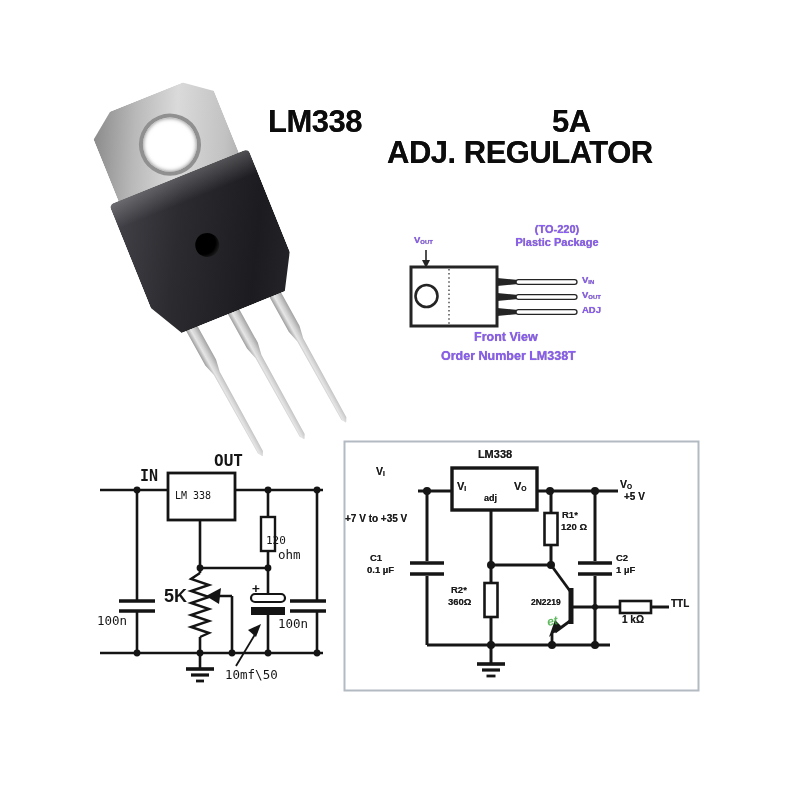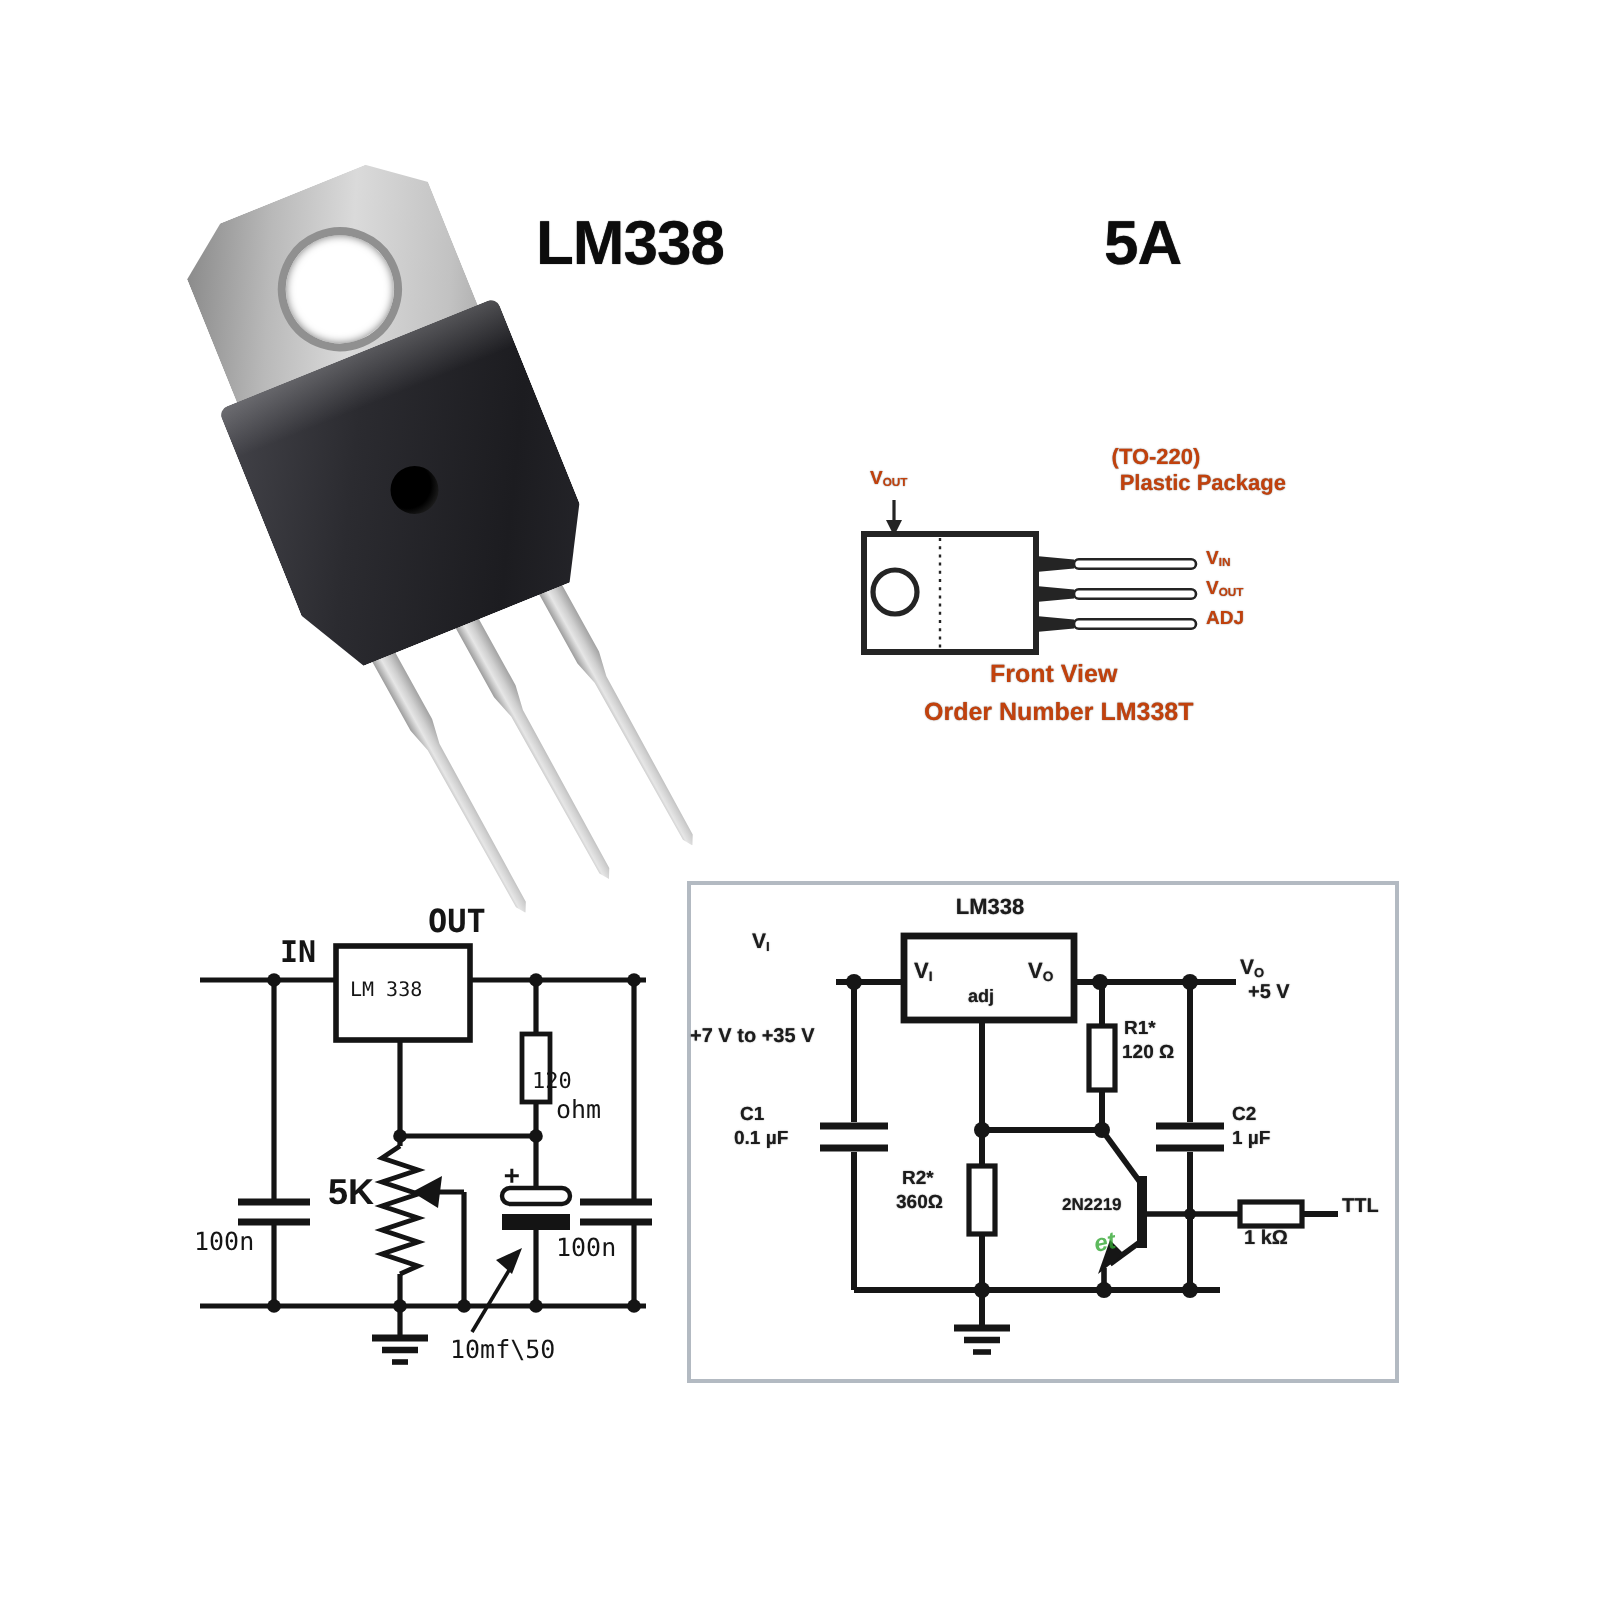--- a/index.html
+++ b/index.html
@@ -30,21 +30,21 @@
   .dimple{position:absolute;left:64px;top:62px;width:24px;height:24px;border-radius:50%;
           background:radial-gradient(circle at 40% 35%,#000 55%,#3a3a3a 100%);}
   .leg{position:absolute;top:220px;width:14px;height:158px;transform-origin:50% 0;
        background:linear-gradient(90deg,#8f8f8f 0%,#e6e6e6 38%,#cfcfcf 62%,#9a9a9a 100%);
        clip-path:polygon(6% 0,94% 0,94% 32%,74% 40%,70% 97%,50% 100%,30% 97%,26% 40%,6% 32%);}
   .leg1{left:22px;transform:rotate(-7deg);}
   .leg2{left:67px;transform:rotate(-7deg);}
   .leg3{left:112px;transform:rotate(-7deg);}
 
   
-  .pinout{position:absolute;left:425px;top:218px;width:270px;height:160px;color:#c2410c;}
+  .pinout{position:absolute;left:404px;top:218px;width:270px;height:160px;color:#8b5cf6;}
   .pinout .t{position:absolute;font-weight:bold;font-size:11px;line-height:1.15;
              text-shadow:0 0 0.7px #666;white-space:nowrap;}
   .sub{font-size:62%;vertical-align:-18%;font-weight:bold;}
 
   
   .ls-t{position:absolute;color:#151515;white-space:nowrap;}
   .rs-t{position:absolute;font-weight:bold;font-size:9.5px;color:#1c1c1c;white-space:nowrap;
         text-shadow:0 0 0.6px #555;line-height:1.1;}
   .rs-frame{position:absolute;left:343px;top:440px;width:357px;height:252px;}
   .watermark{position:absolute;font-style:italic;font-weight:bold;font-size:12px;
@@ -65,20 +65,21 @@
       <div class="leg leg2"></div>
       <div class="leg leg3"></div>
       <div class="pbody">
         <div class="dimple"></div>
       </div>
     </div>
   </div>
 
   <div class="title-txt" style="left:265px;top:106px;">LM338</div>
   <div class="title-txt" style="left:549px;top:106px;">5A</div>
+  <div class="title-txt" style="left:384px;top:137px;">ADJ. REGULATOR</div>
 
   <div class="pinout">
     <svg width="270" height="160" viewBox="0 0 270 160">
       <g stroke="#242424" fill="none">
         <rect x="7" y="49" width="86" height="59" stroke-width="3"></rect>
         <circle cx="22.5" cy="78" r="11" stroke-width="2.6"></circle>
         <line x1="45" y1="51" x2="45" y2="106" stroke-width="1.2" stroke-dasharray="1.5,2.6"></line>
 
         <line x1="22" y1="32" x2="22" y2="44" stroke-width="1.6"></line>
         <polygon points="22,50 18,42 26,42" fill="#242424" stroke="none"></polygon>
@@ -87,21 +88,21 @@
           <polygon points="93,60 112,61.7 112,66.3 93,68" fill="#242424" stroke="none"></polygon>
           <rect x="112" y="61.6" width="61" height="4.8" rx="2.4" stroke-width="1.3"></rect>
           <polygon points="93,75 112,76.7 112,81.3 93,83" fill="#242424" stroke="none"></polygon>
           <rect x="112" y="76.6" width="61" height="4.8" rx="2.4" stroke-width="1.3"></rect>
           <polygon points="93,90 112,91.7 112,96.3 93,98" fill="#242424" stroke="none"></polygon>
           <rect x="112" y="91.6" width="61" height="4.8" rx="2.4" stroke-width="1.3"></rect>
         </g>
       </g>
     </svg>
     <div class="t" style="left:108px;top:5px;width:90px;text-align:center;">(TO-220)</div>
-    <div class="t" style="left:88px;top:18px;width:130px;text-align:right;">Plastic Package</div>
+    <div class="t" style="left:88px;top:18px;width:130px;text-align:center;">Plastic Package</div>
     <div class="t" style="left:10px;top:17px;font-size:9.5px;"><span>V</span><span class="sub">OUT</span></div>
     <div class="t" style="left:178px;top:57px;font-size:9.5px;"><span>V</span><span class="sub">IN</span></div>
     <div class="t" style="left:178px;top:72px;font-size:9.5px;"><span>V</span><span class="sub">OUT</span></div>
     <div class="t" style="left:178px;top:87px;font-size:9.5px;"><span>ADJ</span><span class="sub"></span></div>
     <div class="t" style="left:70px;top:112px;font-size:12.5px;text-align:right;">Front View</div>
     <div class="t" style="left:37px;top:131px;font-size:12.5px;">Order Number LM338T</div>
   </div>
 
   <div class="abs" style="left:90px;top:445px;width:245px;height:255px;">
     <svg width="245" height="255" viewBox="0 0 245 255">

